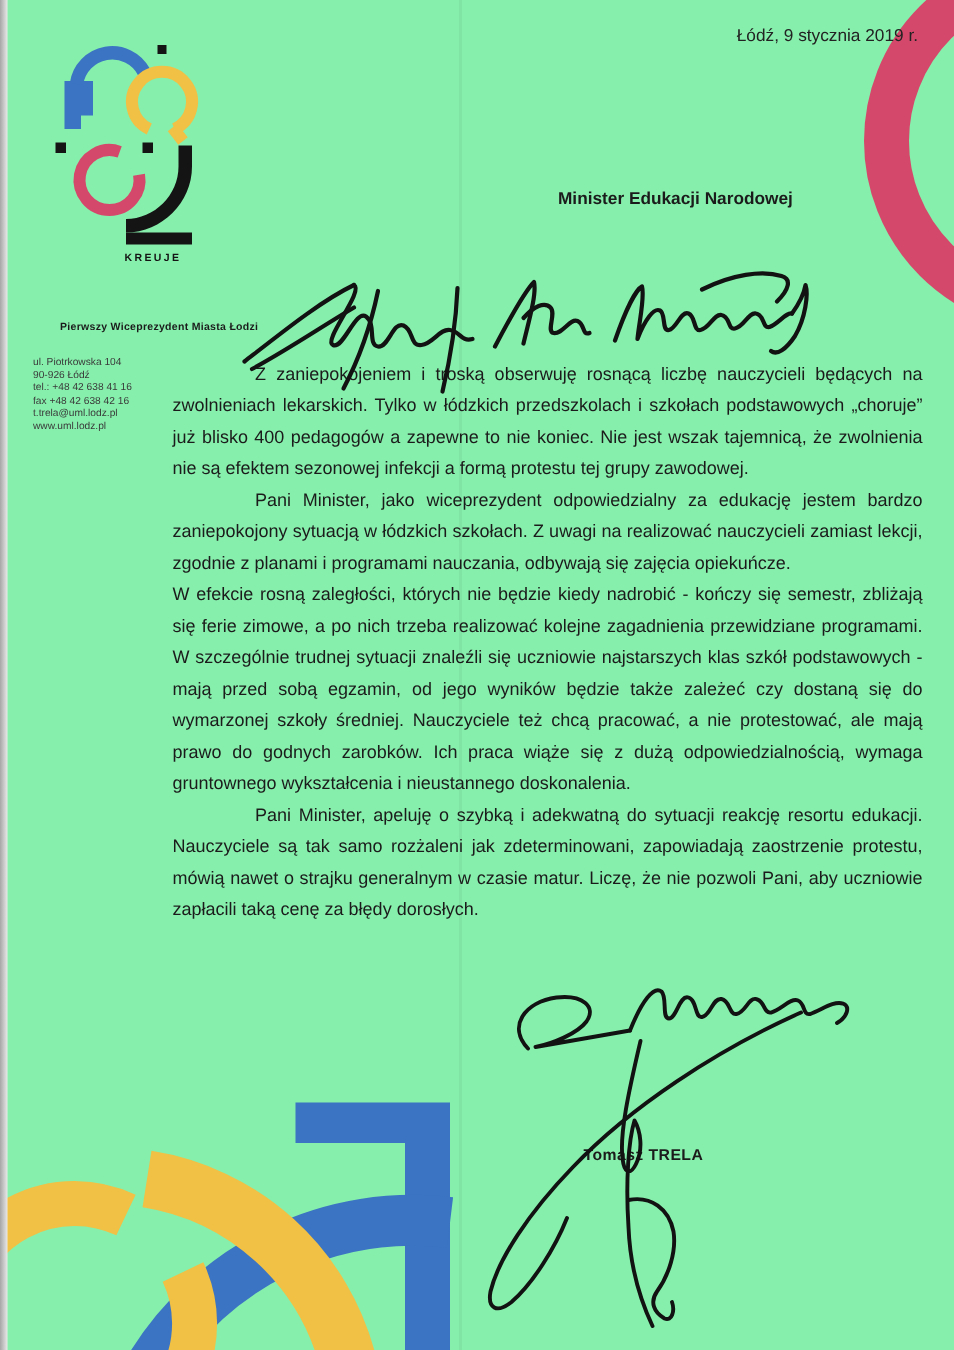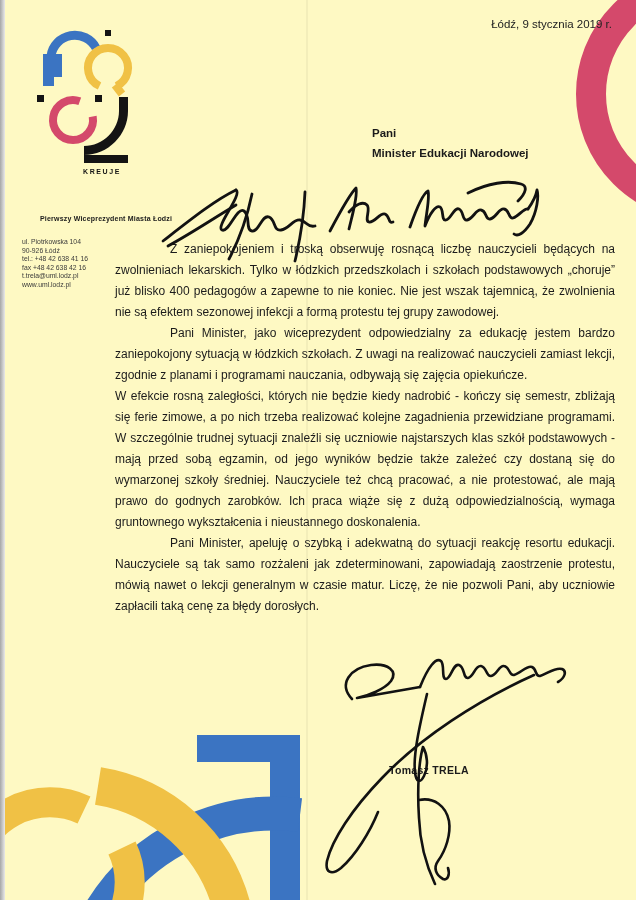--- a/index.html
+++ b/index.html
@@ -1,17 +1,17 @@
 <!DOCTYPE html>
 <html><head>
 <meta charset="utf-8">
 <style>
   html,body{margin:0;padding:0;background:#9a9a9a;}
   .page{
-    position:relative;width:636px;height:900px;background:#fef9c3;
+    position:relative;width:636px;height:900px;background:#86efac;
     font-family:"Liberation Sans",sans-serif;overflow:hidden;margin:0 auto;
     color:#1b1b1b;
   }
   .scan-edge{position:absolute;left:0;top:0;width:5px;height:900px;
     background:linear-gradient(to right,#a6a6a6,#e9e9e9);z-index:4;}
   .fold-line{position:absolute;left:306px;top:0;width:2px;height:900px;
     background:rgba(0,0,0,0.045);z-index:1;}
   .deco-svg{position:absolute;left:0;top:0;z-index:0;}
   .logo-svg{position:absolute;left:36px;top:28px;z-index:1;}
   .hand-svg{position:absolute;left:0;top:0;z-index:3;}
@@ -71,40 +71,39 @@
     <g>
       <path d="M83,69 h9 v14 c0,24 -20,44 -44,44 l0,-9 c19,0 35,-16 35,-35 z" fill="#141414"></path>
       <rect x="48" y="127" width="44" height="8" fill="#141414"></rect>
     </g>
     <text x="47" y="146" font-size="7" font-weight="bold" letter-spacing="1.6" fill="#141414" font-family="Liberation Sans, sans-serif">KREUJE</text>
   </svg>
 
   <div class="date-line">Łódź, 9 stycznia 2019 r.</div>
 
   <div class="recipient">
-    <div>Pani</div>
     <div>Minister Edukacji Narodowej</div>
   </div>
 
   <div class="sidebar-title">Pierwszy Wiceprezydent Miasta Łodzi</div>
 
   <div class="sidebar-address">
     <div>ul. Piotrkowska 104</div>
     <div>90-926 Łódź</div>
     <div>tel.: +48 42 638 41 16</div>
     <div>fax +48 42 638 42 16</div>
     <div>t.trela@uml.lodz.pl</div>
     <div>www.uml.lodz.pl</div>
   </div>
 
   <div class="body-text">
     <p class="indent">Z zaniepokojeniem i troską obserwuję rosnącą liczbę nauczycieli będących na zwolnieniach lekarskich. Tylko w łódzkich przedszkolach i szkołach podstawowych „choruje” już blisko 400 pedagogów a zapewne to nie koniec. Nie jest wszak tajemnicą, że zwolnienia nie są efektem sezonowej infekcji a formą protestu tej grupy zawodowej.</p>
     <p class="indent">Pani Minister, jako wiceprezydent odpowiedzialny za edukację jestem bardzo zaniepokojony sytuacją w łódzkich szkołach. Z uwagi na realizować nauczycieli zamiast lekcji, zgodnie z planami i programami nauczania, odbywają się zajęcia opiekuńcze.</p>
     <p>W efekcie rosną zaległości, których nie będzie kiedy nadrobić - kończy się semestr, zbliżają się ferie zimowe, a po nich trzeba realizować kolejne zagadnienia przewidziane programami. W szczególnie trudnej sytuacji znaleźli się uczniowie najstarszych klas szkół podstawowych - mają przed sobą egzamin, od jego wyników będzie także zależeć czy dostaną się do wymarzonej szkoły średniej. Nauczyciele też chcą pracować, a nie protestować, ale mają prawo do godnych zarobków. Ich praca wiąże się z dużą odpowiedzialnością, wymaga gruntownego wykształcenia i nieustannego doskonalenia.</p>
-    <p class="indent">Pani Minister, apeluję o szybką i adekwatną do sytuacji reakcję resortu edukacji. Nauczyciele są tak samo rozżaleni jak zdeterminowani, zapowiadają zaostrzenie protestu, mówią nawet o lekcji generalnym w czasie matur. Liczę, że nie pozwoli Pani, aby uczniowie zapłacili taką cenę za błędy dorosłych.</p>
+    <p class="indent">Pani Minister, apeluję o szybką i adekwatną do sytuacji reakcję resortu edukacji. Nauczyciele są tak samo rozżaleni jak zdeterminowani, zapowiadają zaostrzenie protestu, mówią nawet o strajku generalnym w czasie matur. Liczę, że nie pozwoli Pani, aby uczniowie zapłacili taką cenę za błędy dorosłych.</p>
   </div>
 
   <div class="sig-name">Tomasz TRELA</div>
 
   <svg class="hand-svg" width="636" height="900" viewBox="0 0 636 900">
     <g class="stroke" stroke-width="2.8">
       <path d="M163,241 C190,220 215,200 236,190"></path>
       <path d="M168,246 C192,233 214,218 236,205"></path>
       <path d="M236,190 C243,194 215,227 222,230 C229,233 237,206 244,211 C251,216 245,230 252,231 C259,232 262,214 269,217 C276,220 273,231 281,230 C289,229 293,219 300,220 C307,221 307,228 315,226"></path>
       <path d="M252,194 C247,218 239,240 229,259"></path>

